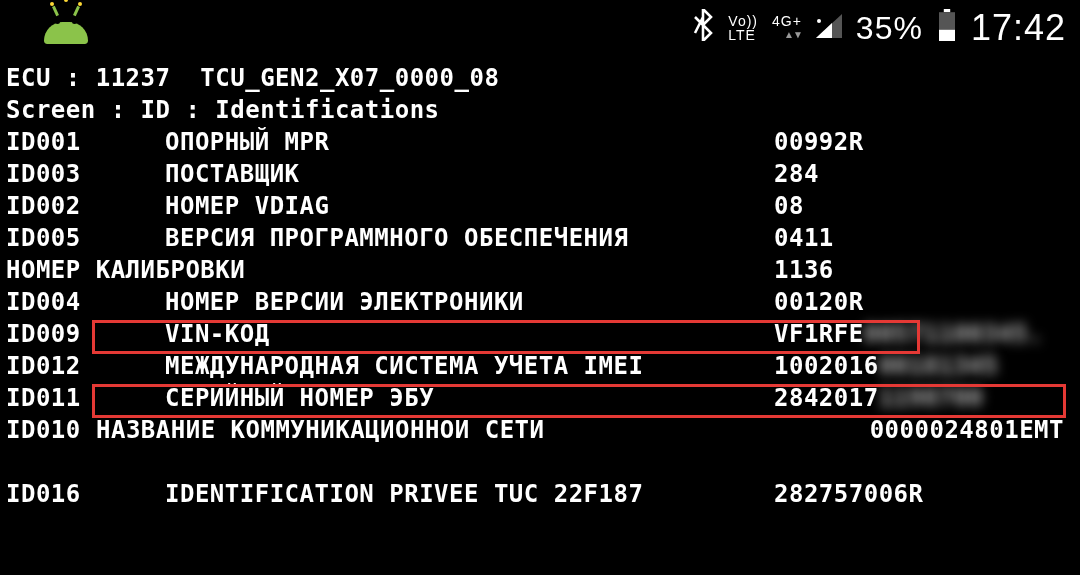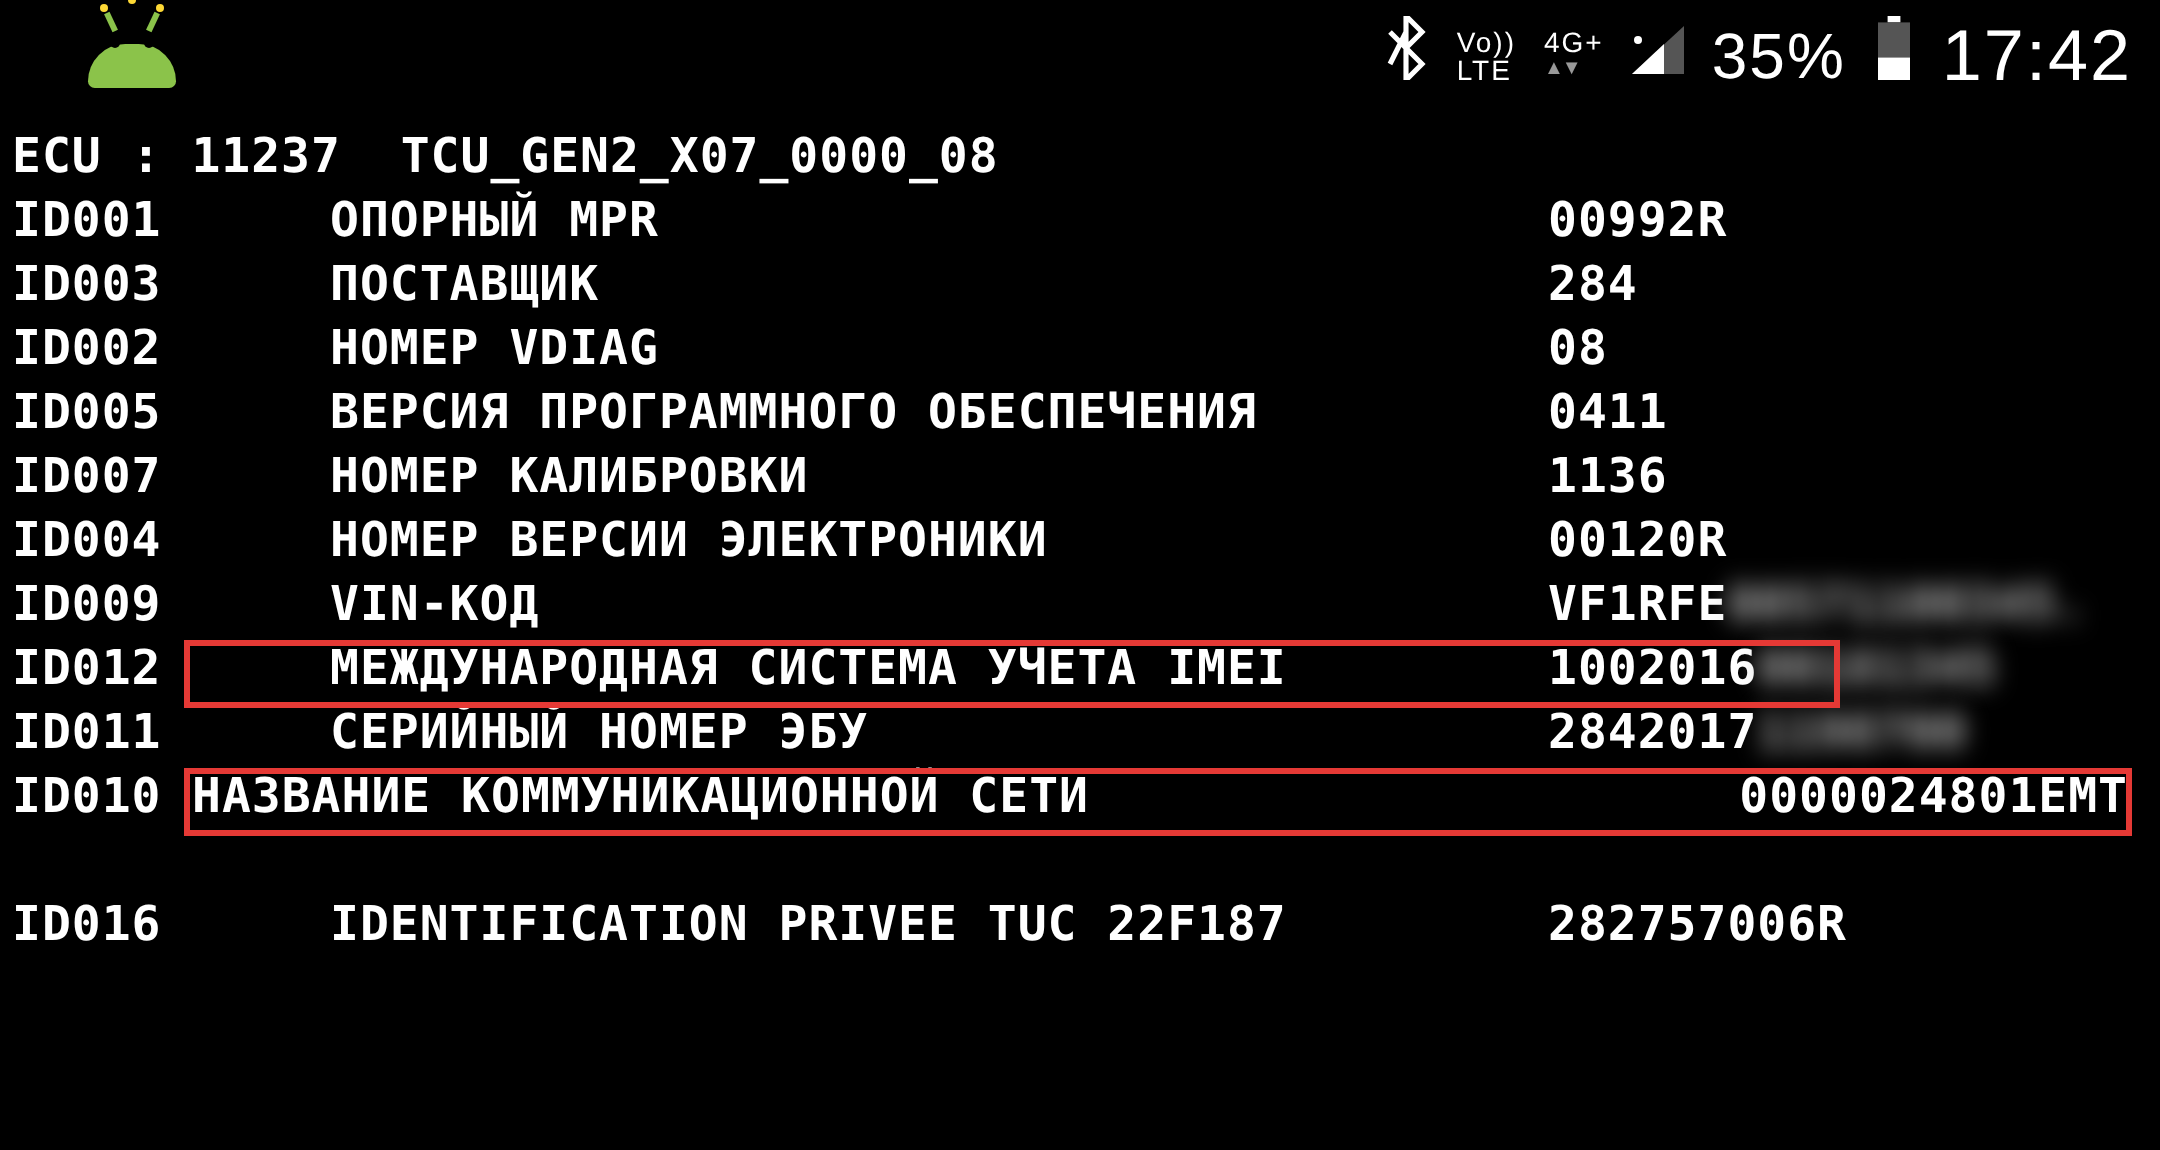--- a/index.html
+++ b/index.html
@@ -18,21 +18,21 @@
   .android-icon .eye { width:5px; height:5px; background:#000; border-radius:50%;
     position:absolute; top:7px; }
   .android-icon .eye.l { left:11px; } .android-icon .eye.r { right:11px; }
   .android-icon .ant { width:3px; height:10px; background:#8bc34a; position:absolute; top:-6px; }
   .android-icon .ant.l { left:10px; transform:rotate(-25deg);} .android-icon .ant.r { right:10px; transform:rotate(25deg);}
   .android-icon .spark { position:absolute; top:-10px; width:4px; height:4px; background:#fdd835; border-radius:50%; }
   .android-icon .spark.s1{ left:6px;} .android-icon .spark.s2{ left:20px; top:-14px;} .android-icon .spark.s3{ right:6px;}
   .bt-icon, .sig-icon, .batt-icon { display:inline-block; }
   .volte { font-size:14px; line-height:14px; text-align:left; }
   .volte .row1 { letter-spacing:1px; }
-  .fourg { font-size:14px; line-height:14px; text-align:left; }
+  .fourg { font-size:14px; line-height:14px; text-align:right; }
   .arrows { font-size:10px; letter-spacing:-1px; opacity:.6; }
 
   .content { padding: 6px 6px 0 6px; font-weight: bold; letter-spacing: 0.5px; }
   .hdr-line { white-space: pre; line-height: 32px; }
   .row { display:flex; line-height: 32px; position: relative; justify-content: space-between; }
   .c-id { width: 90px; flex: 0 0 90px; }
   .c-label { flex: 0 0 540px; white-space: pre; }
   .c-val { flex: 0 0 300px; white-space: nowrap; position: relative; }
   .c-val2 { flex: 1; text-align: right; padding-right: 10px; white-space: nowrap; }
   .blur { filter: blur(6px); display:inline-block; color:#bbb; }
@@ -86,20 +86,21 @@
           <rect x="1" y="2" width="10" height="18" fill="#555"></rect>
           <rect x="1" y="13" width="10" height="7" fill="#fff"></rect>
         </svg>
     </span>
     <span class="time">17:42</span>
   </div>
 </div>
 
 <div class="content">
   <div class="hdr-line">ECU : 11237  TCU_GEN2_X07_0000_08</div>
+  <div class="hdr-line">Screen : ID : Identifications</div>
   <div id="rows">
       <div class="row">
         <span class="c-id">ID001</span>
         <span class="c-label">ОПОРНЫЙ MPR</span>
         <span class="c-val">00992R</span>
       </div>
       <div class="row">
         <span class="c-id">ID003</span>
         <span class="c-label">ПОСТАВЩИК</span>
         <span class="c-val">284</span>
@@ -108,21 +109,20 @@
         <span class="c-id">ID002</span>
         <span class="c-label">НОМЕР VDIAG</span>
         <span class="c-val">08</span>
       </div>
       <div class="row">
         <span class="c-id">ID005</span>
         <span class="c-label">ВЕРСИЯ ПРОГРАММНОГО ОБЕСПЕЧЕНИЯ</span>
         <span class="c-val">0411</span>
       </div>
       <div class="row">
-        <span class="c-id">ID007</span>
         <span class="c-label">НОМЕР КАЛИБРОВКИ</span>
         <span class="c-val">1136</span>
       </div>
       <div class="row">
         <span class="c-id">ID004</span>
         <span class="c-label">НОМЕР ВЕРСИИ ЭЛЕКТРОНИКИ</span>
         <span class="c-val">00120R</span>
       </div>
       <div class="row">
         <span class="c-id">ID009</span>

